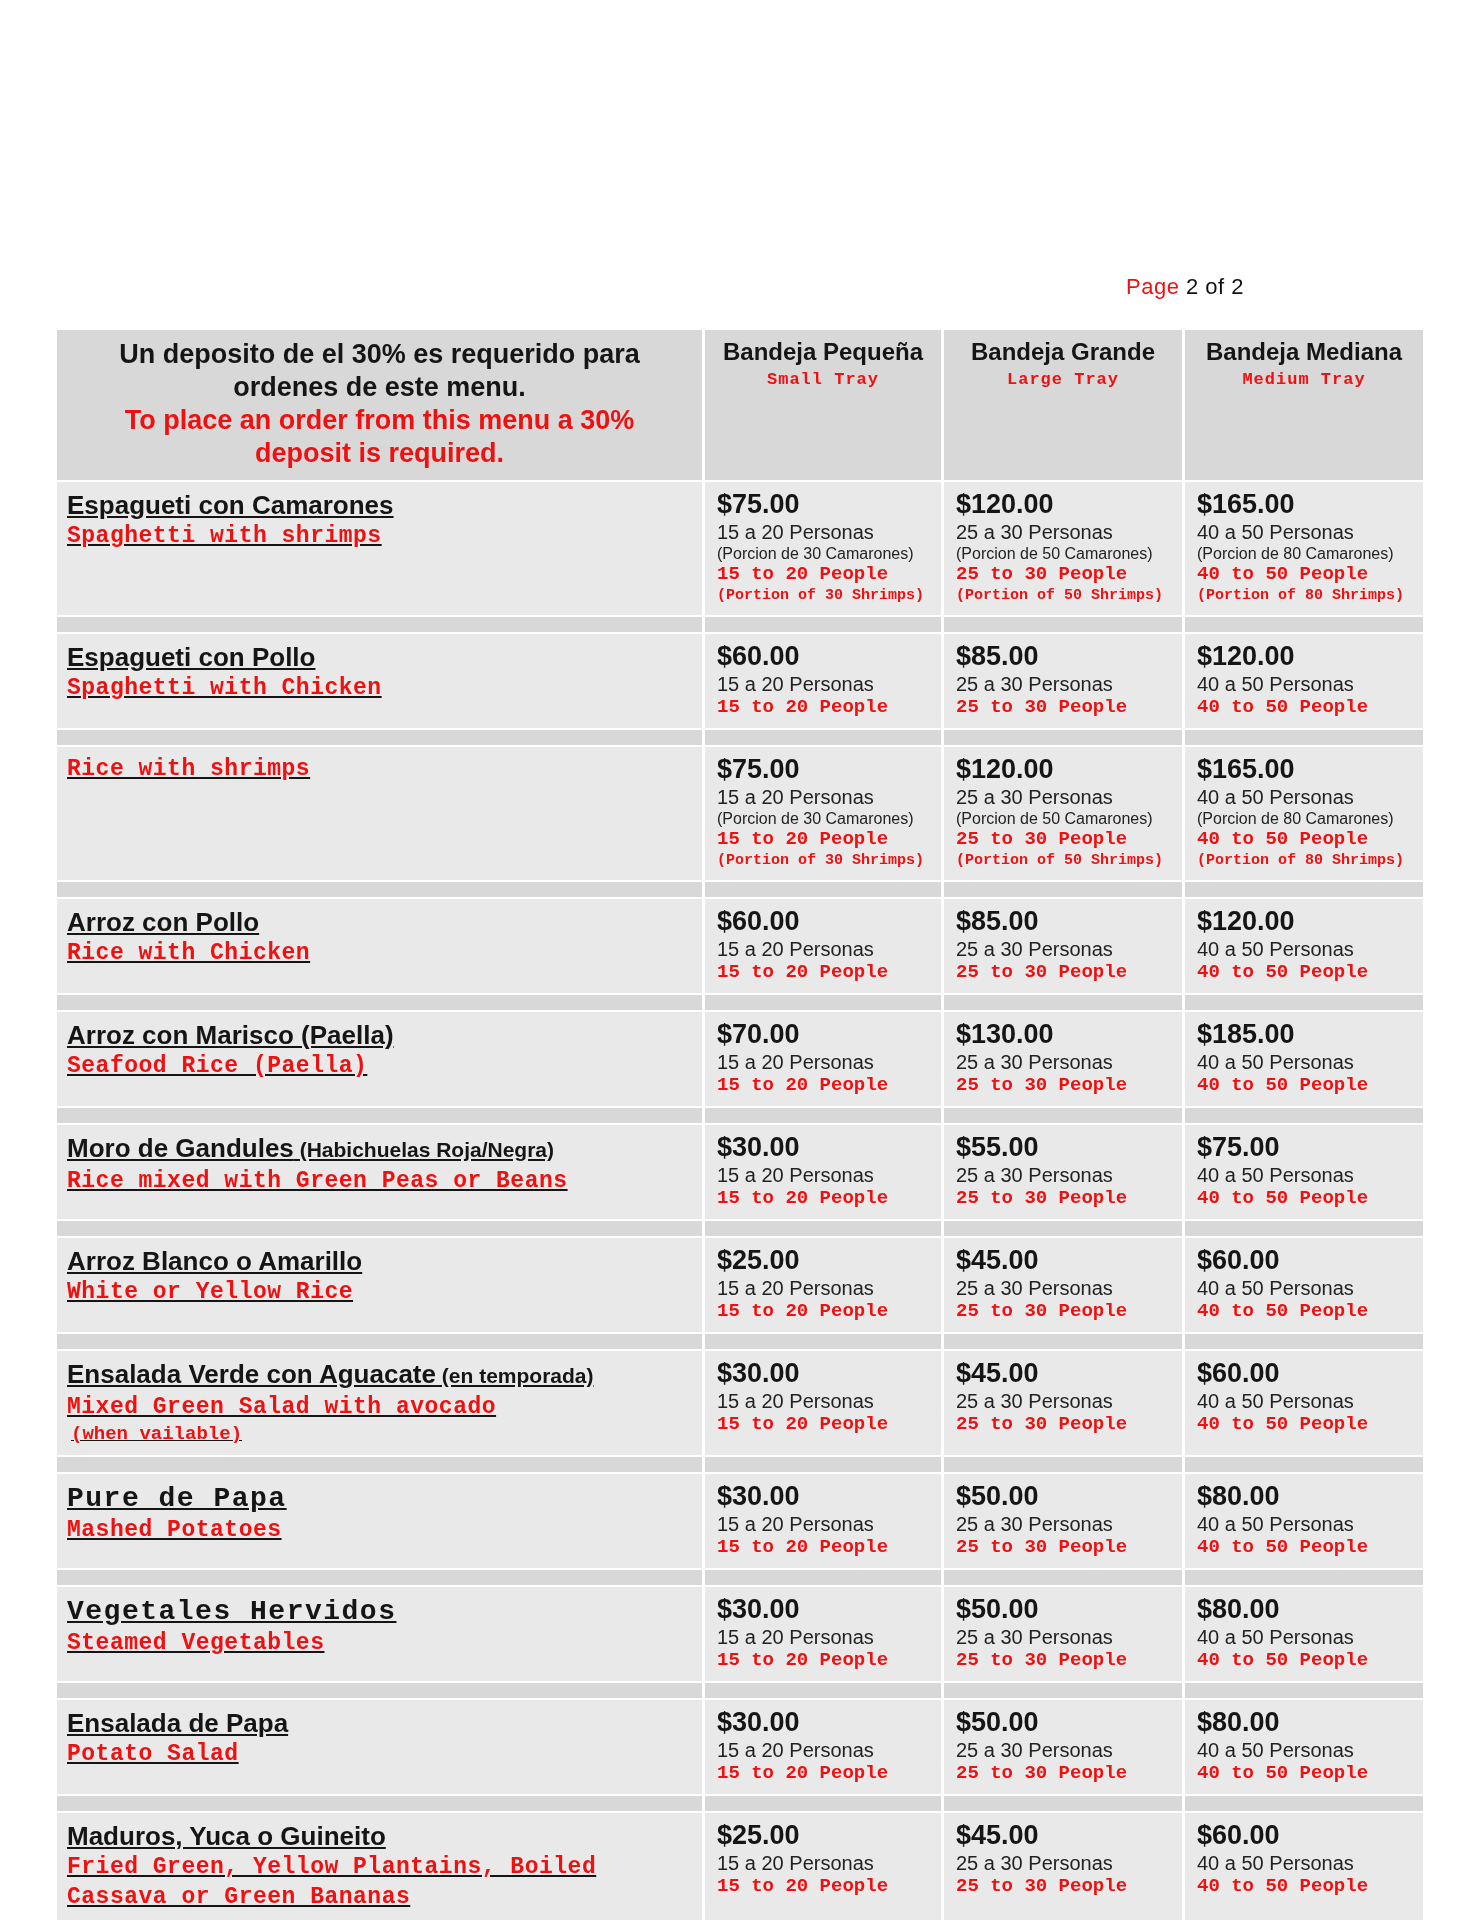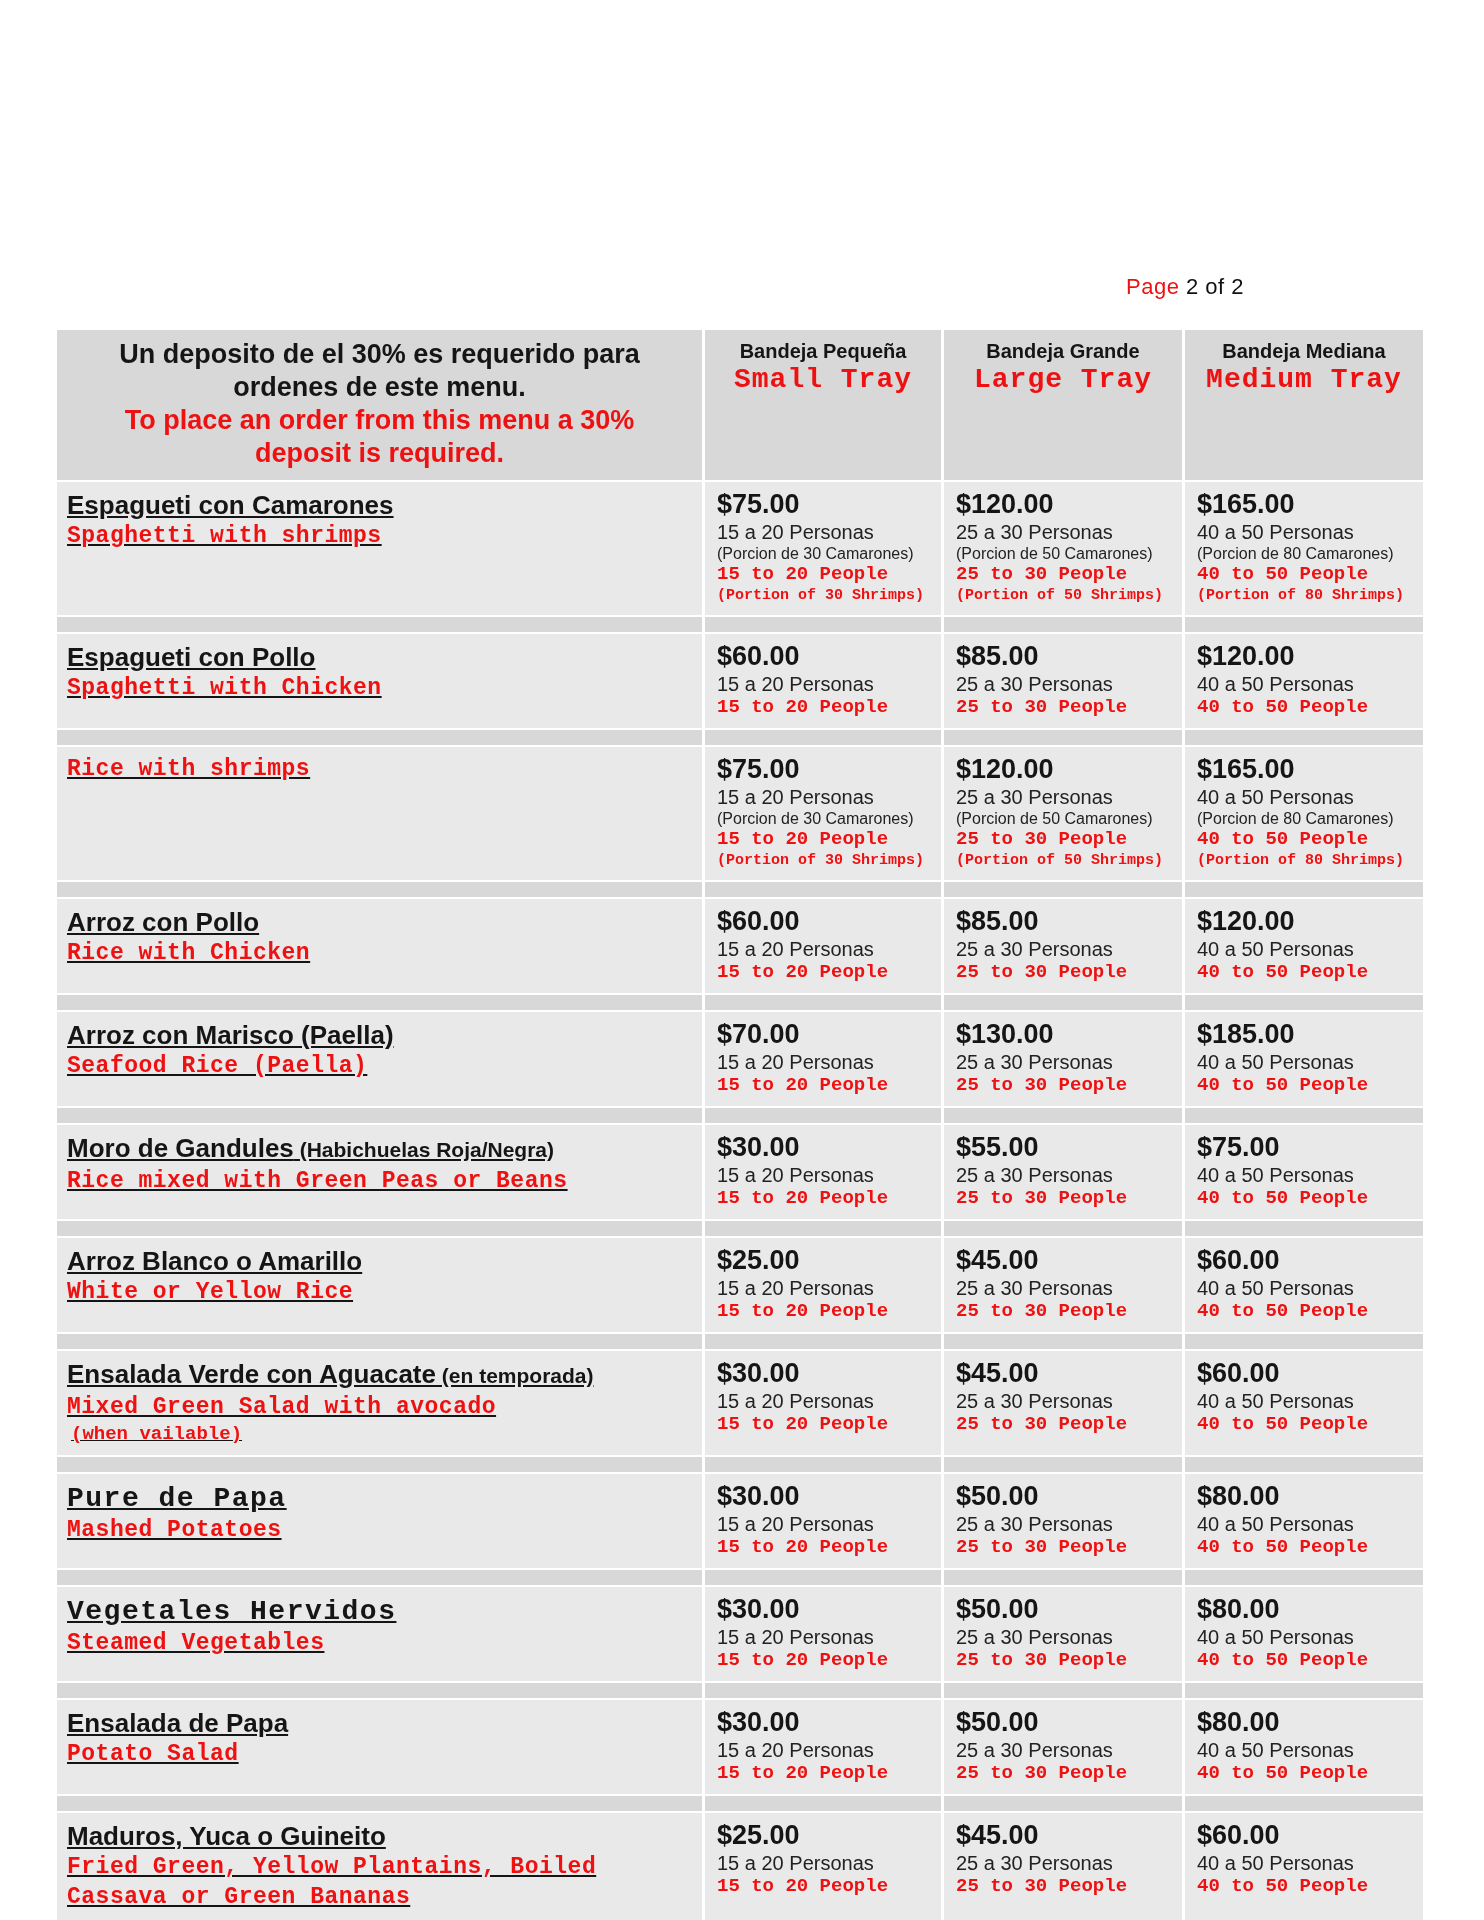--- a/index.html
+++ b/index.html
@@ -31,22 +31,22 @@
   }
   .cell{background:var(--row-bg);}
   .header-cell{background:var(--band-bg);}
   .spacer{background:var(--band-bg);height:15px;}
 
   .hdr-deposit{text-align:center;padding:8px 16px 10px;}
   .dep-es{font-size:27px;font-weight:bold;line-height:33px;color:var(--ink);}
   .dep-en{font-size:27px;font-weight:bold;line-height:33px;color:var(--red);}
 
   .hdr-col{text-align:center;padding:7px 4px;}
-  .hdr-es{font-size:20px;font-weight:bold;line-height:29px;color:var(--ink);}
-  .hdr-en{font-family:"Liberation Mono",monospace;font-weight:bold;font-size:28px;line-height:27px;color:var(--red);letter-spacing:1px;}
+  .hdr-es{font-size:24px;font-weight:bold;line-height:29px;color:var(--ink);}
+  .hdr-en{font-family:"Liberation Mono",monospace;font-weight:bold;font-size:17px;line-height:27px;color:var(--red);letter-spacing:1px;}
 
   .name-cell{padding:7px 10px 9px 10px;text-decoration:underline;}
   .name-es{font-size:26px;font-weight:bold;line-height:32px;color:var(--ink);}
   .mono-name .es-main{font-family:"Liberation Mono",monospace;font-size:28px;letter-spacing:1.5px;}
   .es-suffix{font-size:21px;}
   .name-en{font-family:"Liberation Mono",monospace;font-weight:bold;font-size:23px;line-height:30px;color:var(--red);letter-spacing:.5px;}
   .note-en{font-family:"Liberation Mono",monospace;font-weight:bold;font-size:19px;line-height:24px;color:var(--red);padding-left:4px;}
 
   .price-cell{padding:6px 8px 9px 12px;}
   .price{font-size:27px;font-weight:bold;line-height:32px;color:var(--ink);}

